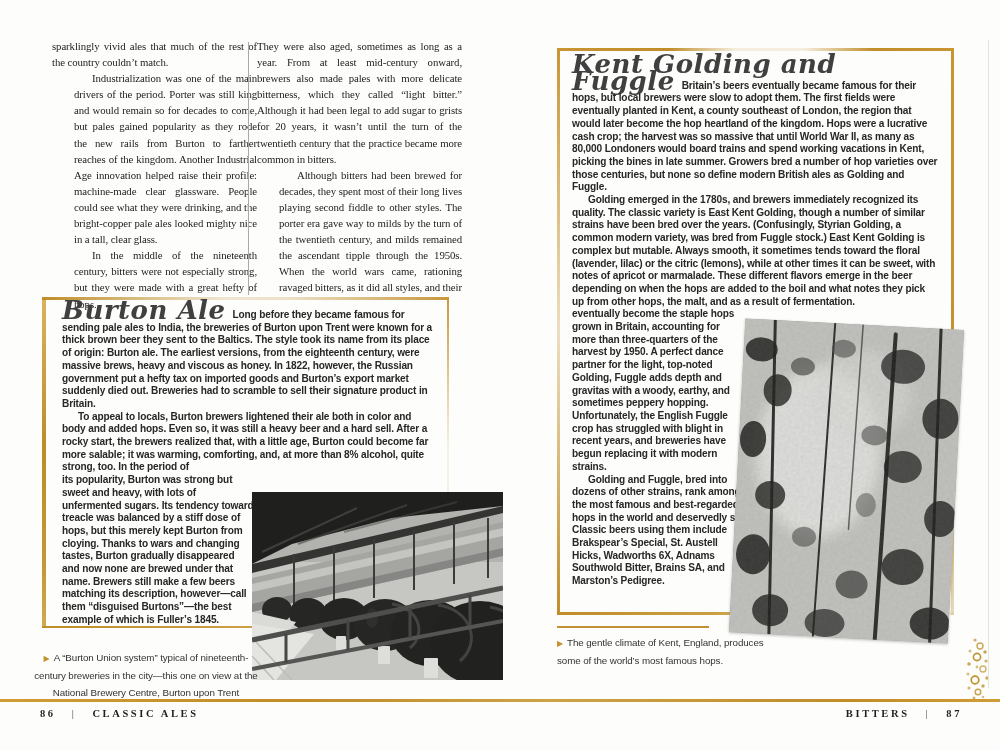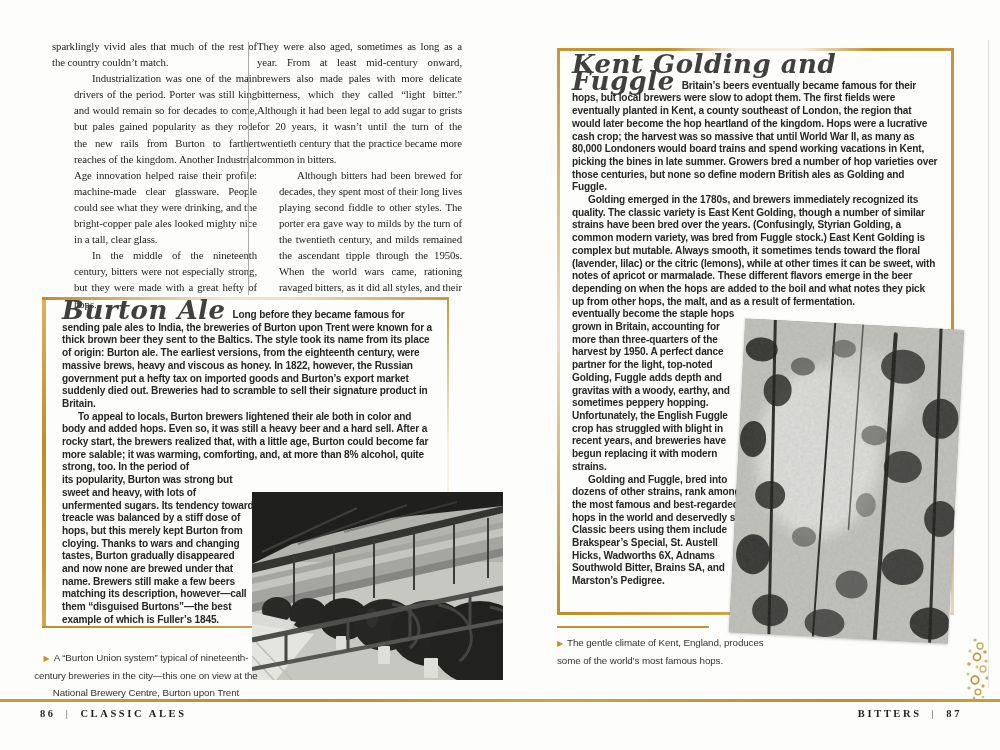--- a/index.html
+++ b/index.html
@@ -76,21 +76,21 @@
   .cap-arrow { color:#c2922e; font-size:8px; margin-right:4px; vertical-align:0.5px; }
   .cap-rule { position:absolute; left:557px; top:626px; width:152px; height:1.5px; background:#c39134; }
 
   
   .footer-rule { position:absolute; left:0; top:699px; width:1000px; height:2.6px;
      background:linear-gradient(90deg,#cf9c35,#c08d28 30%,#cda346 55%,#c08d28 85%,#cf9c35); }
   .footer {
     position:absolute; top:708px;
     font-family:"Liberation Serif", serif; font-weight:bold;
     font-size:10.5px; letter-spacing:2.6px; color:#1f1f1f;
-    display:flex; align-items:center; gap:10px;
+    display:flex; align-items:center; gap:16px;
   }
   .footer .sep { color:#444; font-weight:normal; }
   .footer-left { left:40px; }
   .footer-right { right:38px; }
 
   .page-edge { position:absolute; left:988px; top:40px; width:1px; height:648px; background:#e3e3df; }
   .bubbles { position:absolute; left:953px; top:636px; width:44px; height:64px; }
 </style>
 </head>
 <body>

